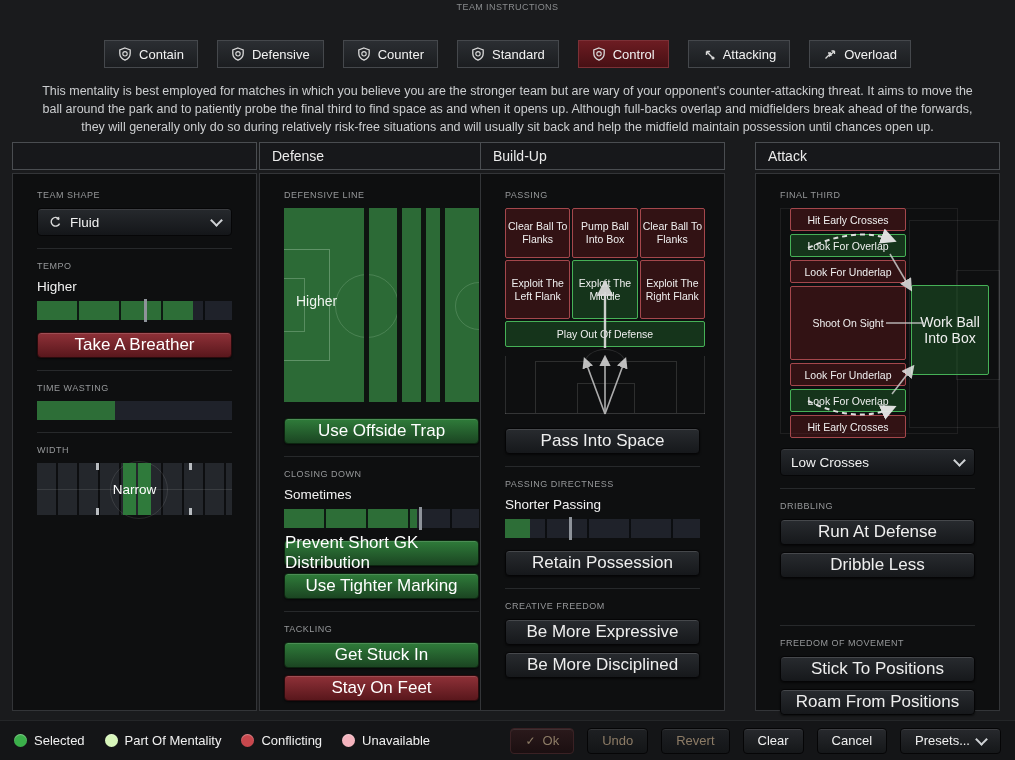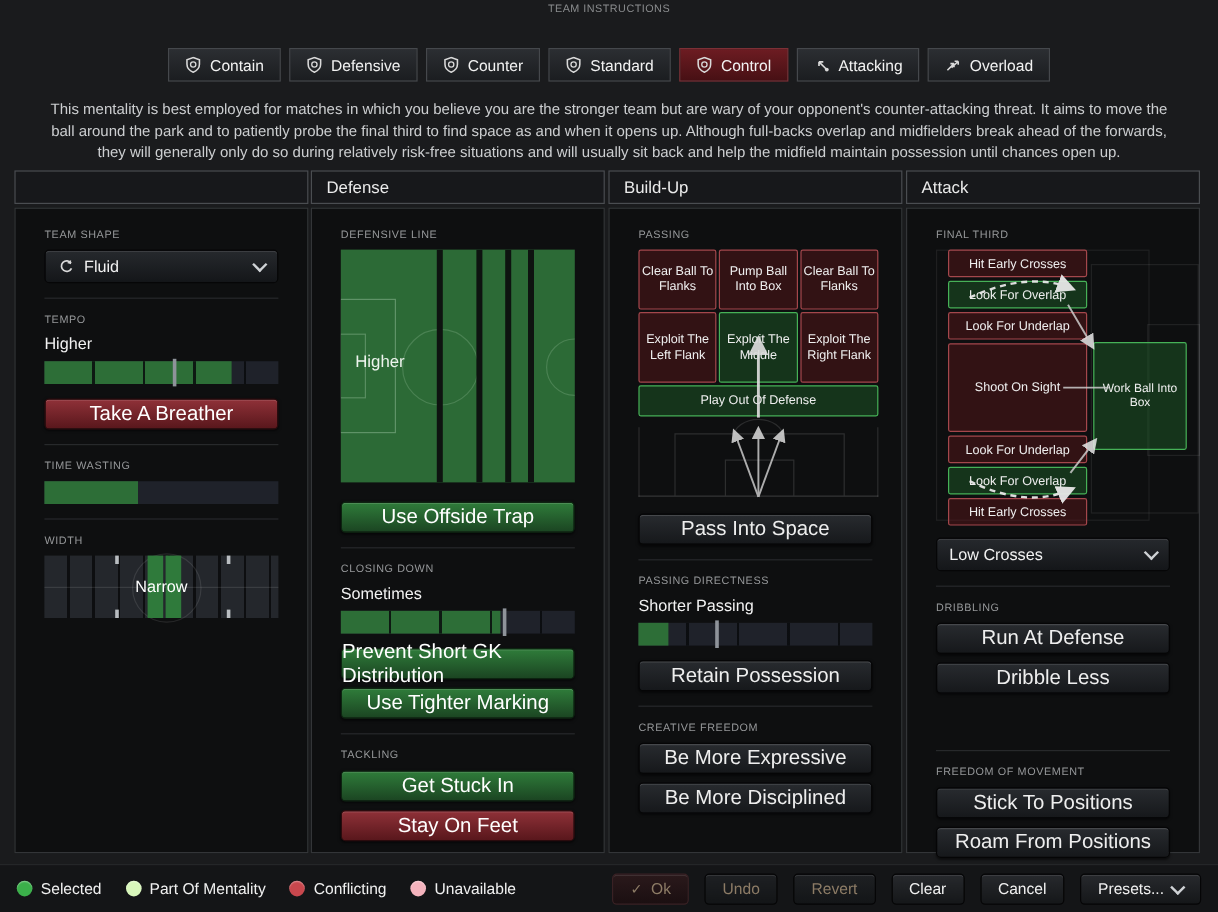--- a/index.html
+++ b/index.html
@@ -3,21 +3,21 @@
 <meta charset="utf-8">
 <style>
   html,body{margin:0;padding:0;background:#101113;}
   #app{position:relative;width:1015px;height:760px;background:#1a1b1d;overflow:hidden;
        font-family:"Liberation Sans",sans-serif;-webkit-font-smoothing:antialiased;}
 
   .win-title{position:absolute;top:2px;left:0;right:0;text-align:center;
              font-size:9px;color:#8a8c8e;letter-spacing:.4px;}
 
   
-  .tabs{position:absolute;top:40px;left:0;right:0;display:flex;justify-content:center;gap:7px;}
+  .tabs{position:absolute;top:40px;left:0;right:0;display:flex;justify-content:center;gap:19px;}
   .tab{display:flex;align-items:center;gap:7px;height:26px;padding:0 13px;
        border:1px solid #45484c;background:linear-gradient(#2b2e32,#1b1d20);
        font-size:13px;color:#f2f2f2;cursor:default;}
   .tab.selected{background:linear-gradient(#6d1c22,#471014);border-color:#7c3036;}
   .tab-ico{width:14px;height:14px;display:block;}
 
   .desc{position:absolute;top:82px;left:32px;right:32px;text-align:center;
         font-size:12.5px;line-height:1.45;color:#ccced0;}
 
   
@@ -97,21 +97,21 @@
 
   
   .ft-widget{position:relative;width:178px;height:232px;margin-top:4px;}
   .ft-frame{position:absolute;left:0;top:0;right:0;bottom:6px;border:1px solid rgba(255,255,255,.07);}
   .ft-pitch{position:absolute;left:129px;top:12px;width:88px;height:206px;border:1px solid rgba(255,255,255,.08);}
   .ft-goalbox{position:absolute;left:176px;top:62px;width:42px;height:108px;border:1px solid rgba(255,255,255,.08);}
   .ft-btn{position:absolute;left:10px;width:116px;height:23px;display:flex;align-items:center;
           justify-content:center;font-size:10.5px;color:#efefef;border-radius:2px;cursor:default;box-sizing:border-box;}
   .ft-big{height:74px;}
   .ft-wbib{position:absolute;left:131px;top:77px;width:78px;height:90px;display:flex;align-items:center;
-           justify-content:center;text-align:center;font-size:10px;color:#efefef;
+           justify-content:center;text-align:center;font-size:14px;color:#efefef;
            border:1px solid #46b157;background:rgba(27,84,36,.55);border-radius:2px;cursor:default;box-sizing:border-box;}
   .ft-svg{position:absolute;left:0;top:0;pointer-events:none;}
 
   
   .footer{position:absolute;left:0;right:0;bottom:0;height:40px;background:#141517;
           border-top:1px solid #242628;display:flex;align-items:center;padding:0 14px;box-sizing:border-box;}
   .legend{display:flex;gap:20px;align-items:center;}
   .litem{display:flex;gap:7px;align-items:center;font-size:13px;color:#f0f0f0;}
   .ldot{width:13px;height:13px;border-radius:50%;box-shadow:inset 0 1px 1px rgba(255,255,255,.35);}
   .fbtns{margin-left:auto;display:flex;gap:13px;align-items:center;}
@@ -270,21 +270,21 @@
       <div class="btn btn-green">Prevent Short GK Distribution</div>
       <div class="btn btn-green">Use Tighter Marking</div>
       <div class="divider"></div>
 
       <div class="sec-label">TACKLING</div>
       <div class="btn btn-green">Get Stuck In</div>
       <div class="btn btn-red">Stay On Feet</div>
     </div>
   </div>
 
-  <div class="col" style="left:507px">
+  <div class="col" style="left:480px">
     <div class="col-header">Build-Up</div>
     <div class="col-panel">
       <div class="sec-label">PASSING</div>
       <div class="pass-widget">
         <div class="pw-sides"></div>
         <div class="pg-row pg-r1">
           <div class="pg-cell z-red">Clear Ball To Flanks</div>
           <div class="pg-cell z-red">Pump Ball Into Box</div>
           <div class="pg-cell z-red">Clear Ball To Flanks</div>
         </div>

